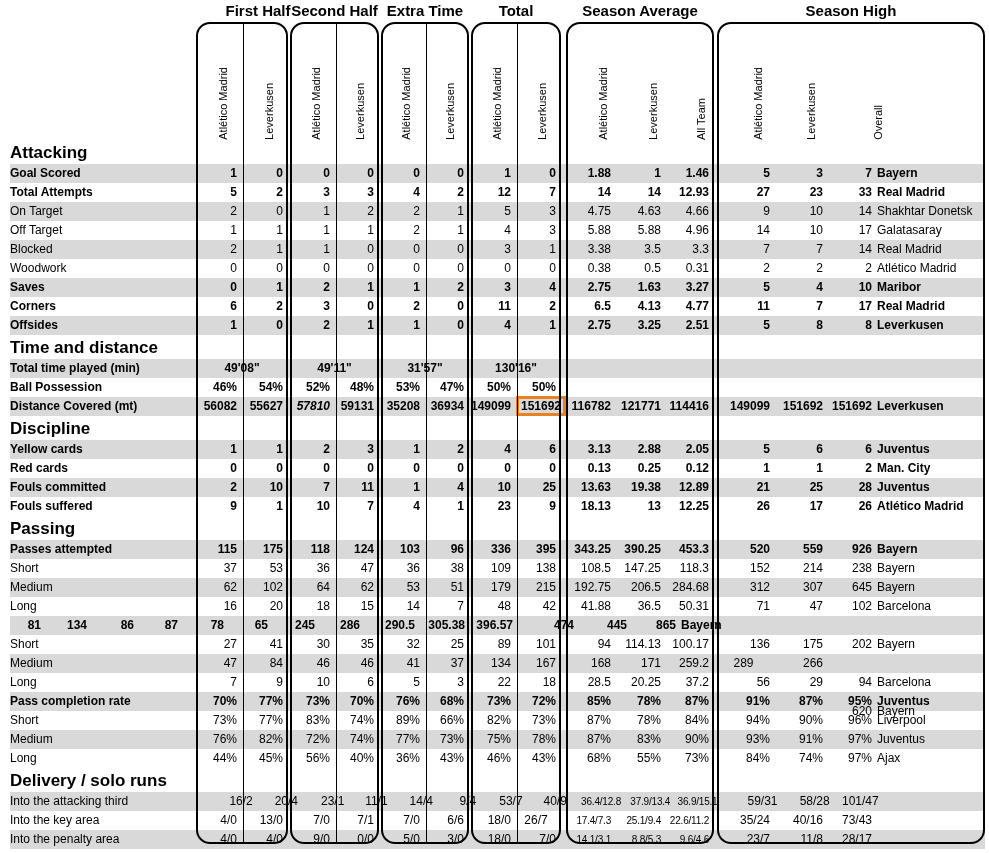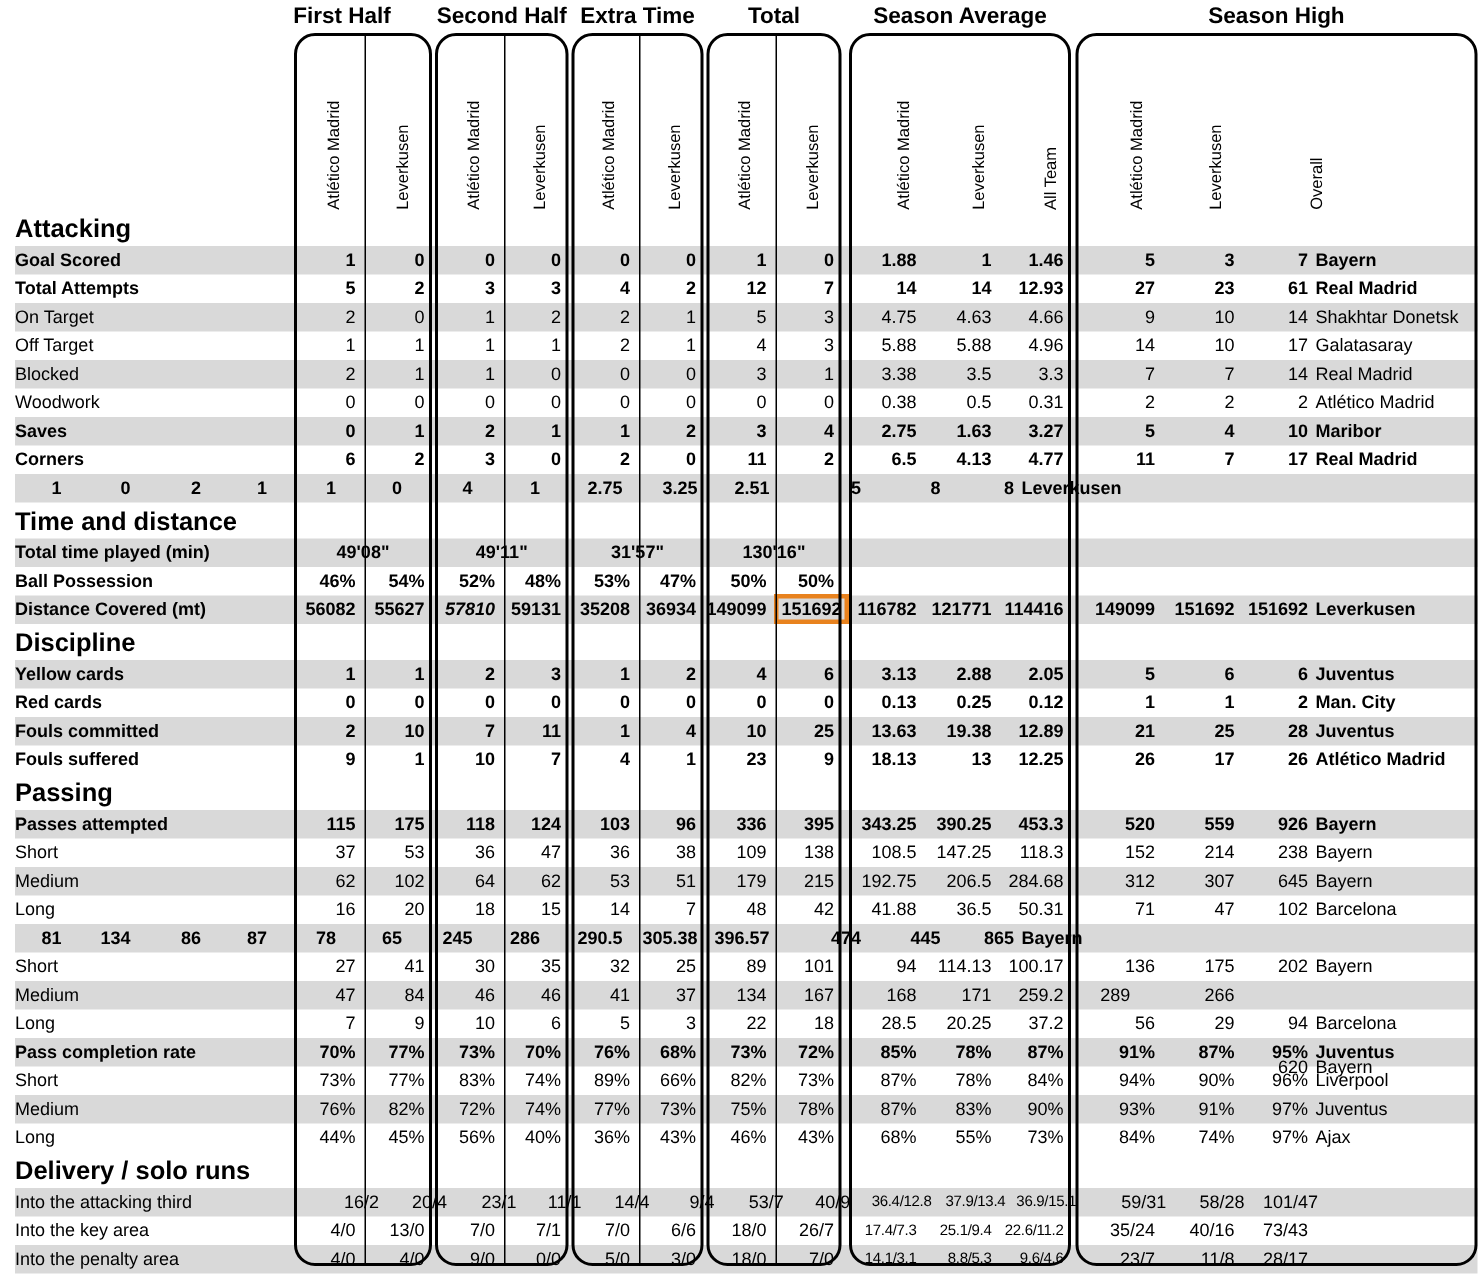--- a/index.html
+++ b/index.html
@@ -35,21 +35,21 @@
   
   .frames{position:absolute;left:0;top:0;width:989px;height:853px;pointer-events:none;z-index:5;}
   .gbox{position:absolute;top:22px;height:822px;border:2px solid #000;border-radius:14px;box-sizing:border-box;}
   .gdiv{position:absolute;top:0;bottom:0;width:1px;background:#000;}
 </style>
 </head>
 <body>
 
 <div class="wrap">
   <div class="titles" id="titles">
-      <div class="gtitle" style="left: 182px; width: 92px;">First Half</div>
+      <div class="gtitle" style="left: 212px; width: 92px;">First Half</div>
       <div class="gtitle" style="left: 290px; width: 89px;">Second Half</div>
       <div class="gtitle" style="left: 381px; width: 88px;">Extra Time</div>
       <div class="gtitle" style="left: 471px; width: 90px;">Total</div>
       <div class="gtitle" style="left: 566px; width: 148px;">Season Average</div>
       <div class="gtitle" style="left: 717px; width: 268px;">Season High</div>
     </div>
   <div class="hdr" id="hdr">
       <div style="width: 196px;"></div>
       <div class="hgroup" style="width: 92px;">
         <div class="vwrap" style="width: 46px; padding-right: 12px;">
@@ -152,21 +152,21 @@
         <div class="cell" style="width: 45px;">12</div>
         <div class="cell" style="width: 45px;">7</div>
         <div style="width: 5px;"></div>
         <div class="cell" style="width: 50px;">14</div>
         <div class="cell" style="width: 50px;">14</div>
         <div class="cell" style="width: 48px;">12.93</div>
         <div style="width: 3px;"></div>
         <div class="cell" style="width: 58px;">27</div>
         <div class="cell" style="width: 53px;">23</div>
         <div class="overall" style="width: 157px;">
-          <span class="num">61</span>
+          <span class="num">33</span>
           <span class="team">Real Madrid</span>
         </div>
       </div>
       <div class="row stripe">
         <div class="lbl">On Target</div>
         <div class="cell" style="width: 46px;">2</div>
         <div class="cell" style="width: 46px;">0</div>
         <div style="width: 2px;"></div>
         <div class="cell" style="width: 45px;">1</div>
         <div class="cell" style="width: 44px;">2</div>
@@ -307,20 +307,21 @@
         <div class="cell" style="width: 48px;">4.77</div>
         <div style="width: 3px;"></div>
         <div class="cell" style="width: 58px;">11</div>
         <div class="cell" style="width: 53px;">7</div>
         <div class="overall" style="width: 157px;">
           <span class="num">17</span>
           <span class="team">Real Madrid</span>
         </div>
       </div>
       <div class="row stripe bold">
+        <div class="lbl">Offsides</div>
         <div class="cell" style="width: 46px;">1</div>
         <div class="cell" style="width: 46px;">0</div>
         <div style="width: 2px;"></div>
         <div class="cell" style="width: 45px;">2</div>
         <div class="cell" style="width: 44px;">1</div>
         <div style="width: 2px;"></div>
         <div class="cell" style="width: 44px;">1</div>
         <div class="cell" style="width: 44px;">0</div>
         <div style="width: 2px;"></div>
         <div class="cell" style="width: 45px;">4</div>
@@ -831,21 +832,21 @@
         <div class="cell" style="width: 46px;">4/0</div>
         <div class="cell" style="width: 46px;">13/0</div>
         <div style="width: 2px;"></div>
         <div class="cell" style="width: 45px;">7/0</div>
         <div class="cell" style="width: 44px;">7/1</div>
         <div style="width: 2px;"></div>
         <div class="cell" style="width: 44px;">7/0</div>
         <div class="cell" style="width: 44px;">6/6</div>
         <div style="width: 2px;"></div>
         <div class="cell" style="width: 45px;">18/0</div>
-        <div class="cell" style="width: 45px;">26/7</div>
+        <div class="cell" style="width: 45px; text-align: center;">26/7</div>
         <div style="width: 5px;"></div>
         <div class="cell sm" style="width: 50px;">17.4/7.3</div>
         <div class="cell sm" style="width: 50px;">25.1/9.4</div>
         <div class="cell sm" style="width: 48px;">22.6/11.2</div>
         <div style="width: 3px;"></div>
         <div class="cell" style="width: 58px;">35/24</div>
         <div class="cell" style="width: 53px;">40/16</div>
         <div class="overall" style="width: 157px;">
           <span class="num">73/43</span>
           <span class="team"></span>

